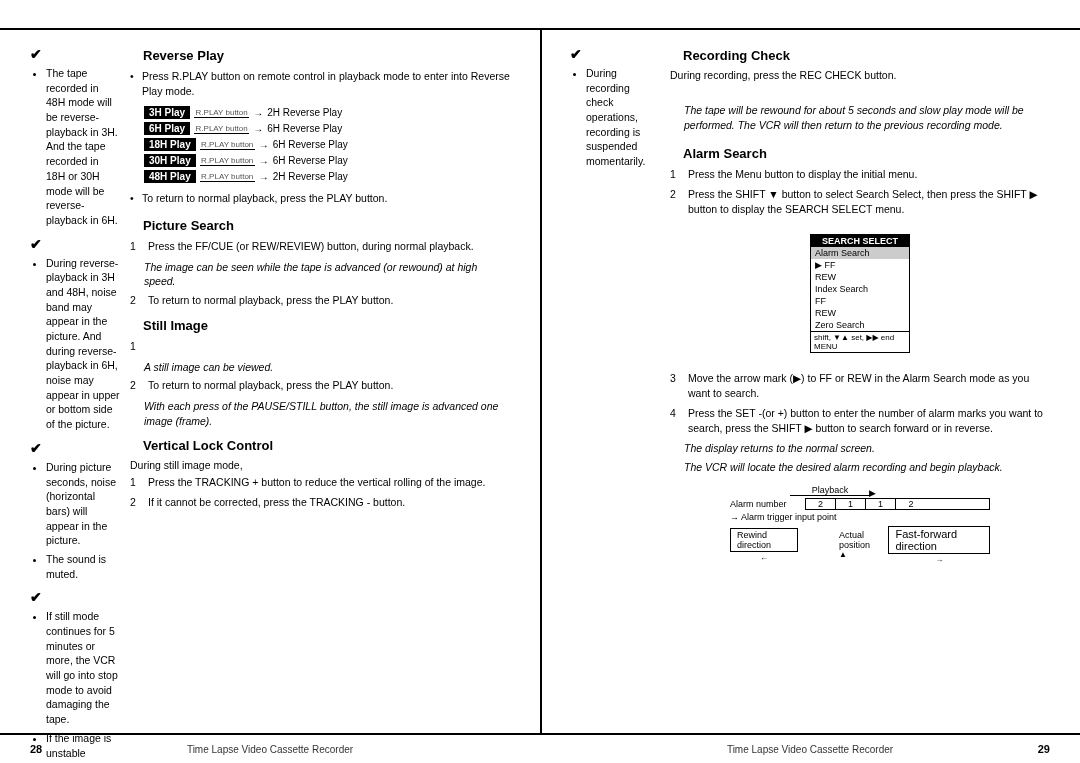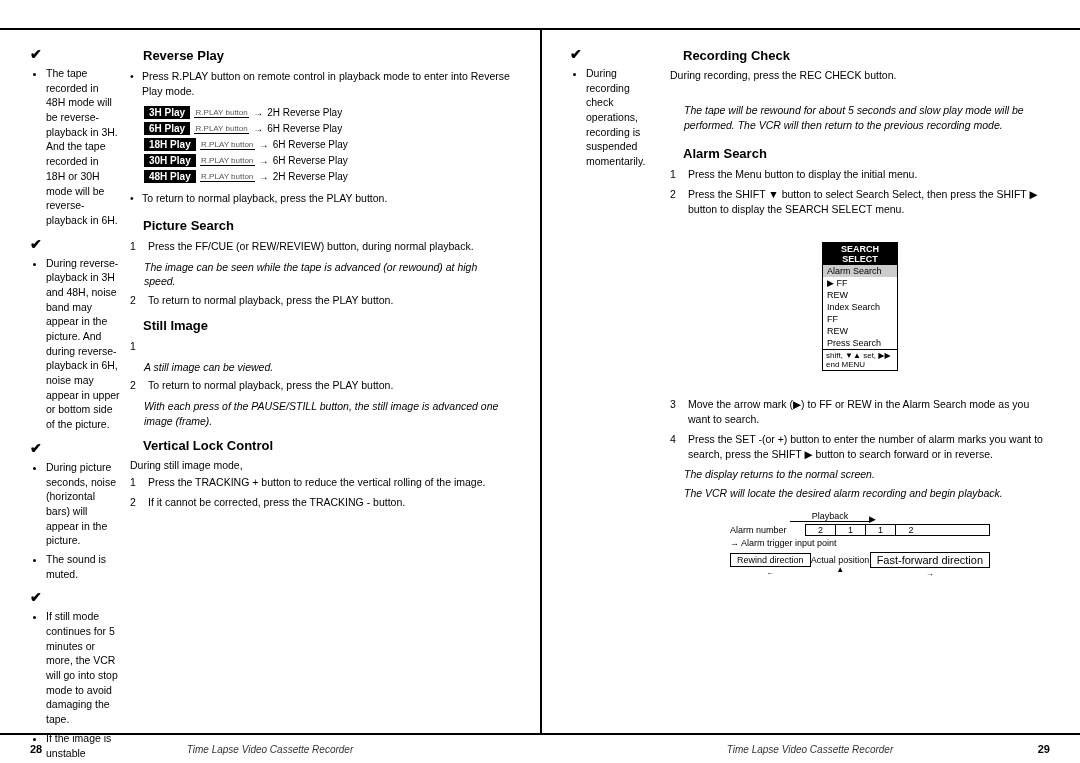--- a/index.html
+++ b/index.html
@@ -66,21 +66,20 @@
     
     .page-footer {
       position: absolute;
       bottom: 8px;
       left: 0;
       right: 0;
       display: flex;
       align-items: center;
       justify-content: center;
       font-size: 11px;
-      font-style: italic;
     }
     .page-footer-left {
       position: absolute;
       bottom: 8px;
       left: 30px;
       font-size: 11px;
       font-weight: bold;
     }
     .page-footer-right-num {
       position: absolute;
@@ -199,22 +198,22 @@
       line-height: 1.4;
     }
     .bullet-dot {
       min-width: 12px;
     }
 
     
     .search-select-box {
       border: 1px solid #000;
       font-size: 9px;
-      width: 76px;
-      margin: 20px auto;
+      width: 100px;
+      margin: 12px auto;
       display: block;
     }
     .search-select-title {
       background: #000;
       color: #fff;
       text-align: center;
       font-size: 9px;
       padding: 1px 2px;
       font-weight: bold;
     }
@@ -431,21 +430,21 @@
 
         <div style="display:flex;justify-content:center;margin:6px 0;">
           <div class="search-select-box">
             <div class="search-select-title">SEARCH SELECT</div>
             <div class="search-select-item selected">Alarm Search</div>
             <div class="search-select-item">▶ FF</div>
             <div class="search-select-item">REW</div>
             <div class="search-select-item">Index Search</div>
             <div class="search-select-item">FF</div>
             <div class="search-select-item">REW</div>
-            <div class="search-select-item">Press Search</div>
+            <div class="search-select-item">Zero Search</div>
             <div class="search-select-footer">shift, ▼▲ set, ▶▶ end MENU</div>
           </div>
         </div>
 
         <ol class="steps" start="3">
           <li>
             <span class="step-num">3</span>
             <span>Move the arrow mark (▶) to FF or REW in the Alarm Search mode as you want to search.</span>
           </li>
           <li>
@@ -480,21 +479,21 @@
             <div style="display:flex;align-items:center;margin-bottom:4px;">
               <span style="font-size:9px;">→</span>
               <span style="font-size:9px;margin-left:2px;">Alarm trigger input point</span>
             </div>
 
             <div style="display:flex;align-items:center;justify-content:space-between;margin-top:4px;">
               <div>
                 <div style="border:1px solid #000;padding:1px 6px;font-size:9px;display:inline-block;">Rewind direction</div>
                 <div style="font-size:8px;text-align:center;margin-top:1px;">←</div>
               </div>
-              <div style="font-size:9px;text-align:center;">
+              <div style="font-size:9px;margin-left:41px;">
                 <div>Actual position</div>
                 <div style="font-size:8px;">▲</div>
               </div>
               <div>
                 <div style="border:1px solid #000;padding:1px 6px;font-size:11px;display:inline-block;">Fast-forward direction</div>
                 <div style="font-size:8px;text-align:center;margin-top:1px;">→</div>
               </div>
             </div>
           </div>
         </div>

